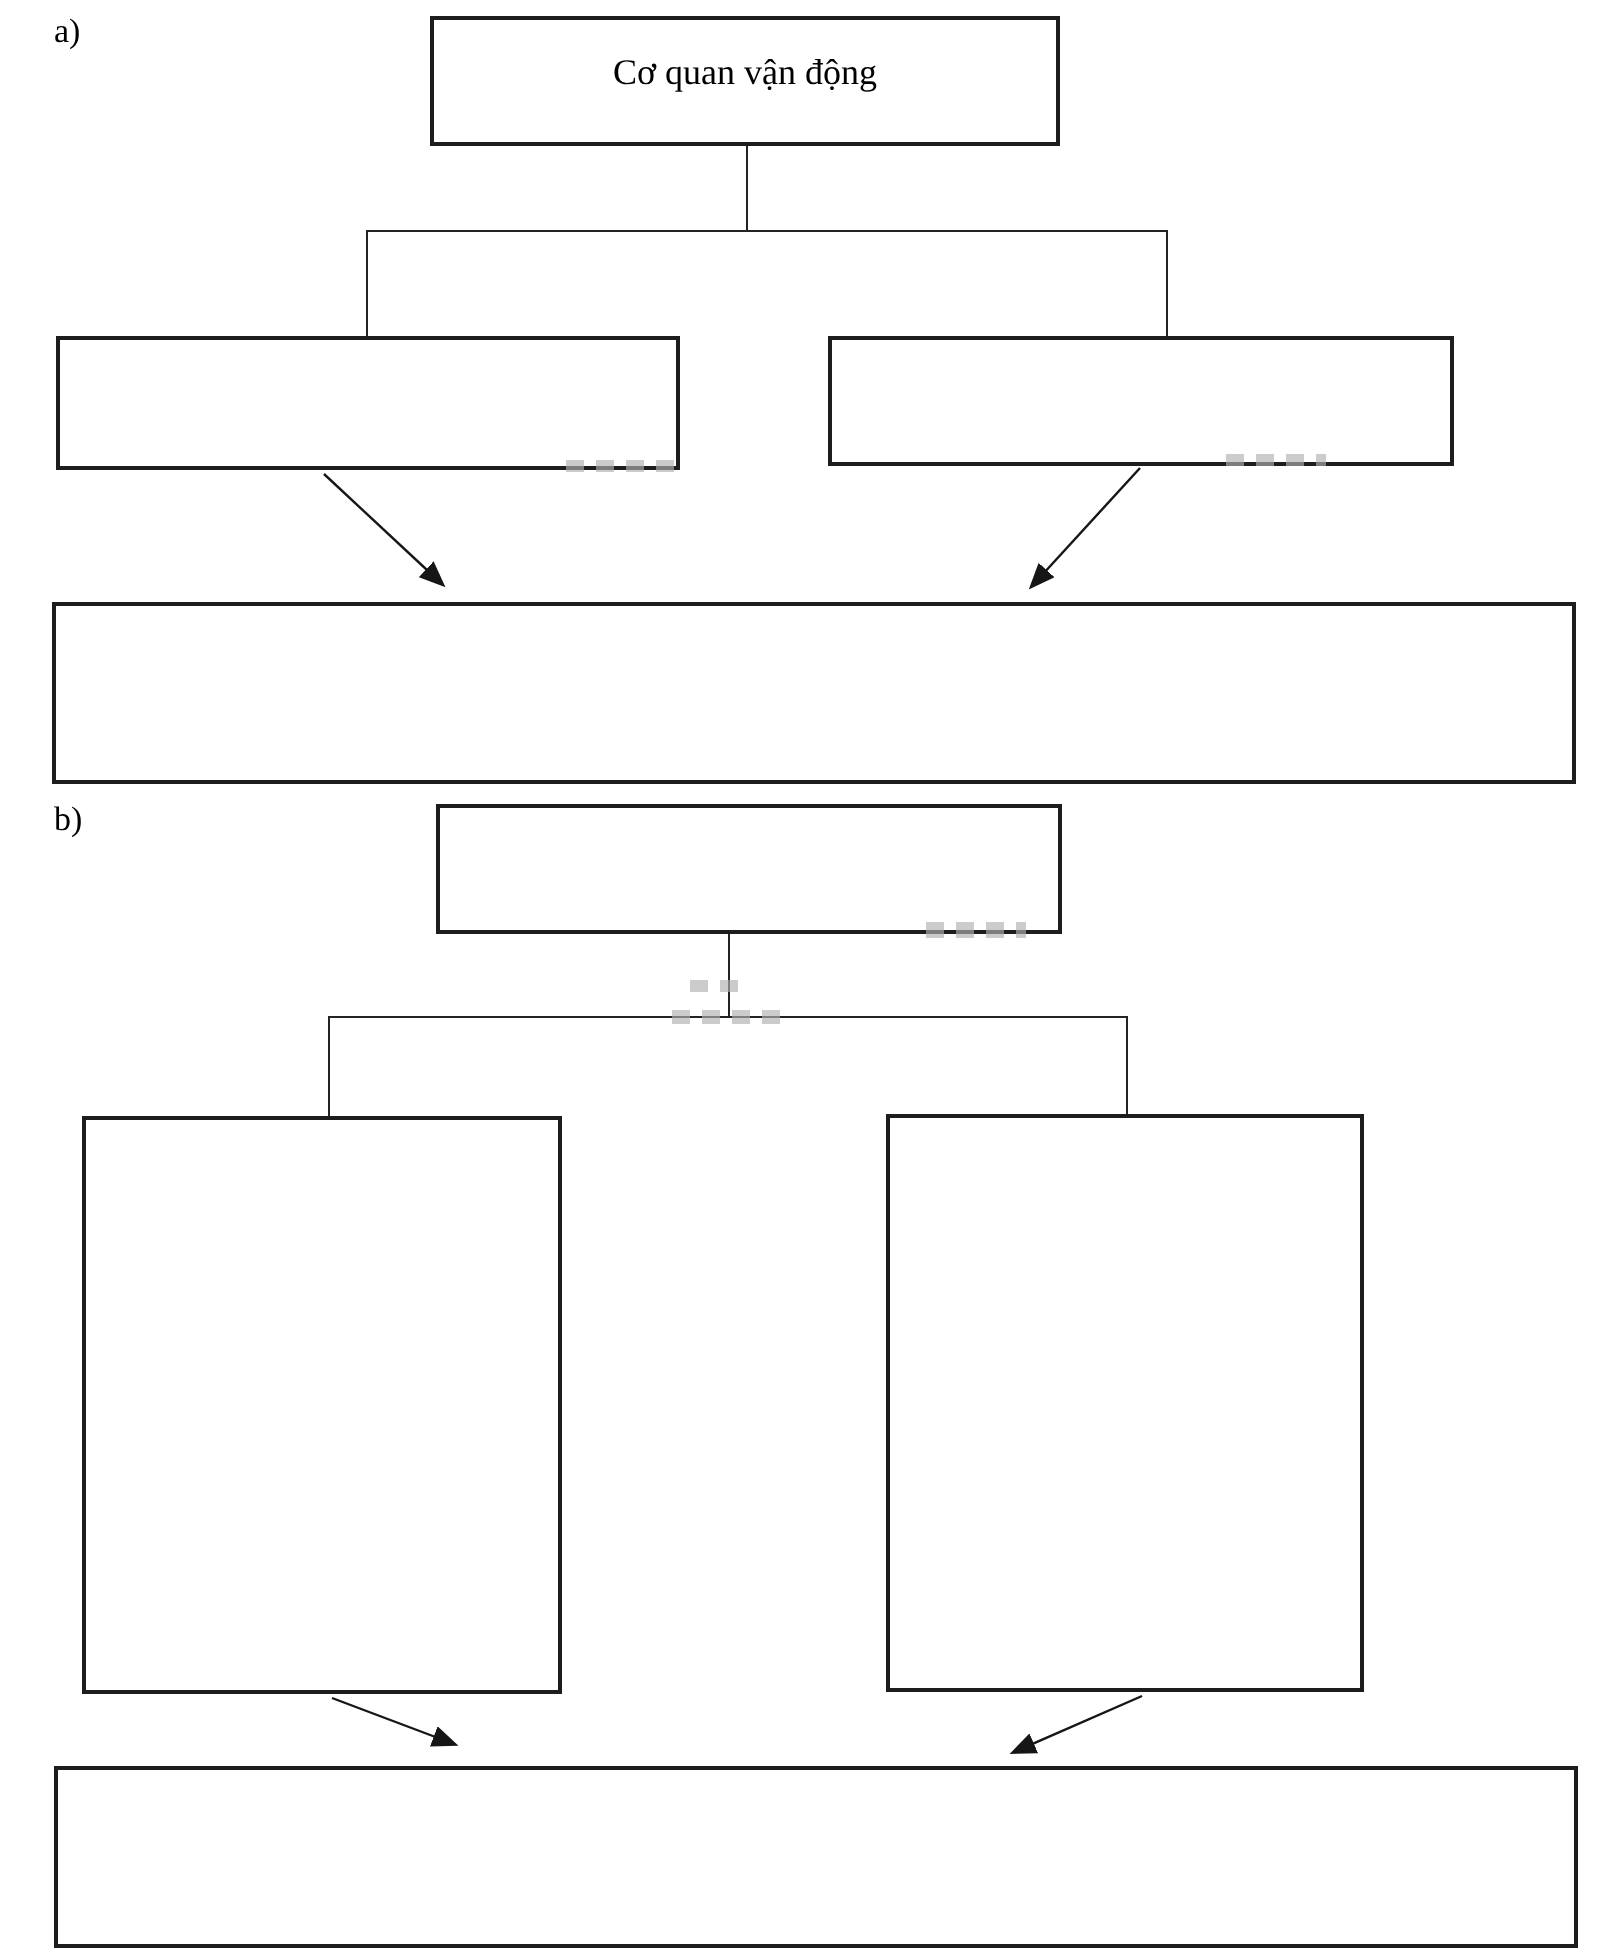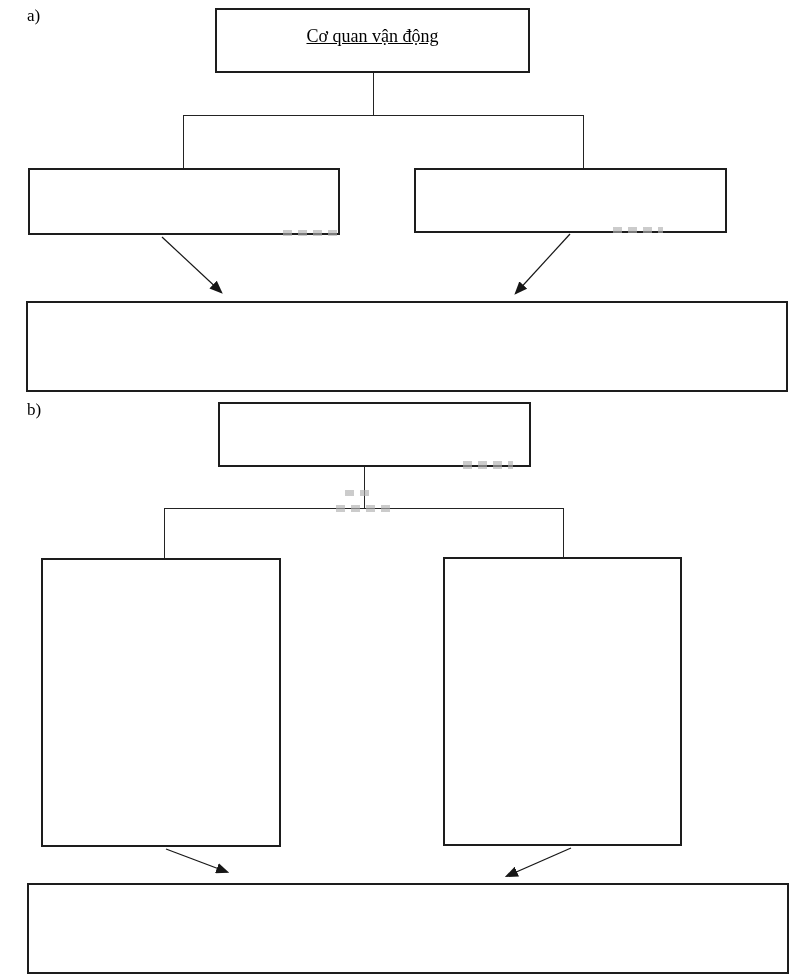--- a/index.html
+++ b/index.html
@@ -47,21 +47,21 @@
     pointer-events:none;
   }
 </style>
 </head>
 <body>
 
 <div class="page">
 
   <span class="label" style="left:27px; top:6px;">a)</span>
 
-  <div class="box" style="left:215px; top:8px; width:315px; height:65px; padding-bottom:8px;text-decoration:underline;">Cơ quan vận động</div>
+  <div class="box" style="left:215px; top:8px; width:315px; height:65px; padding-bottom:8px;">Cơ quan vận động</div>
 
   <div class="line" style="left:373px; top:73px; width:1px; height:43px;"></div>
   <div class="line" style="left:183px; top:115px; width:401px; height:1px;"></div>
   <div class="line" style="left:183px; top:115px; width:1px; height:53px;"></div>
   <div class="line" style="left:583px; top:115px; width:1px; height:53px;"></div>
 
   <div class="box" style="left:28px; top:168px; width:312px; height:67px;"></div>
 
   <div class="box" style="left:414px; top:168px; width:313px; height:65px;"></div>
 

